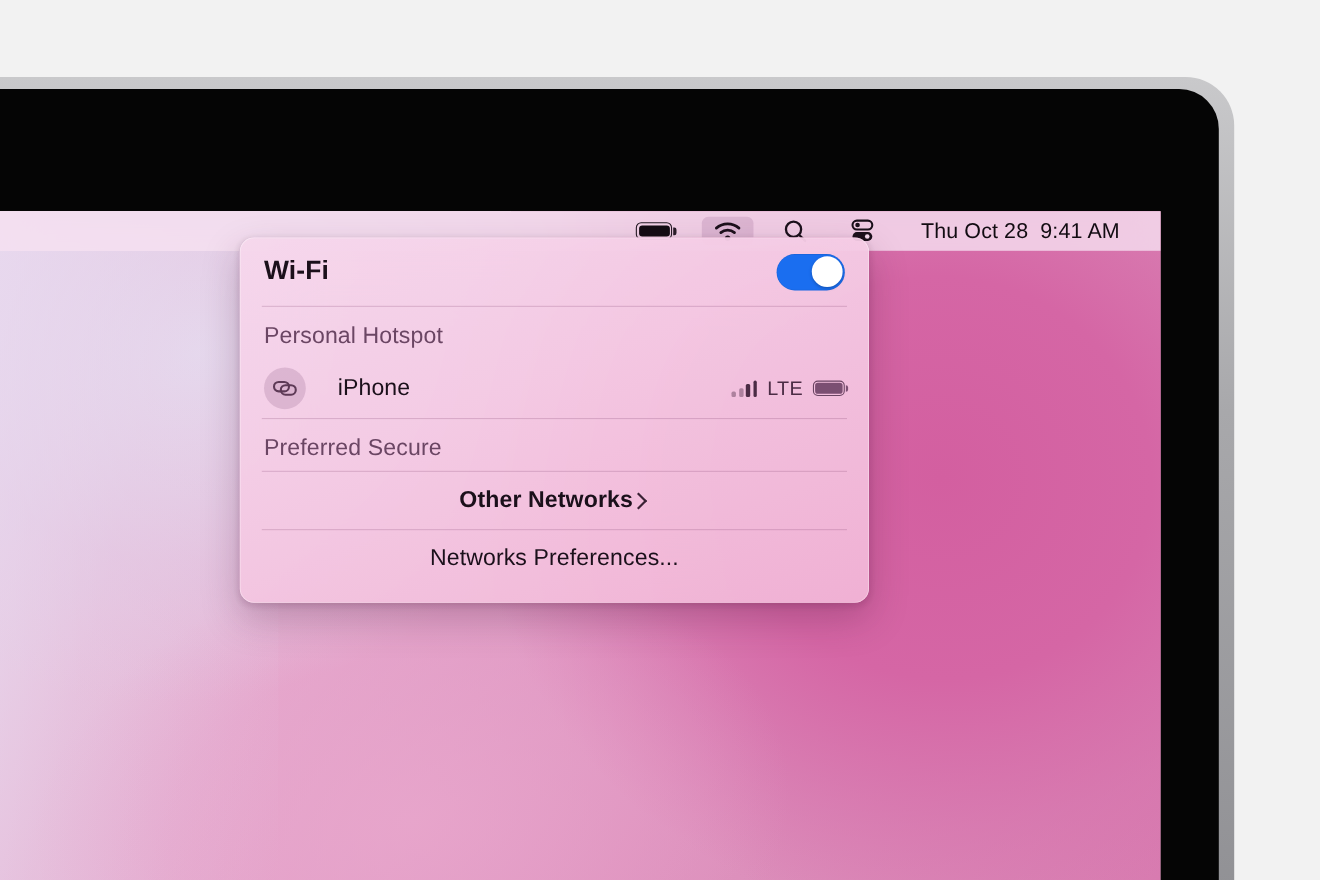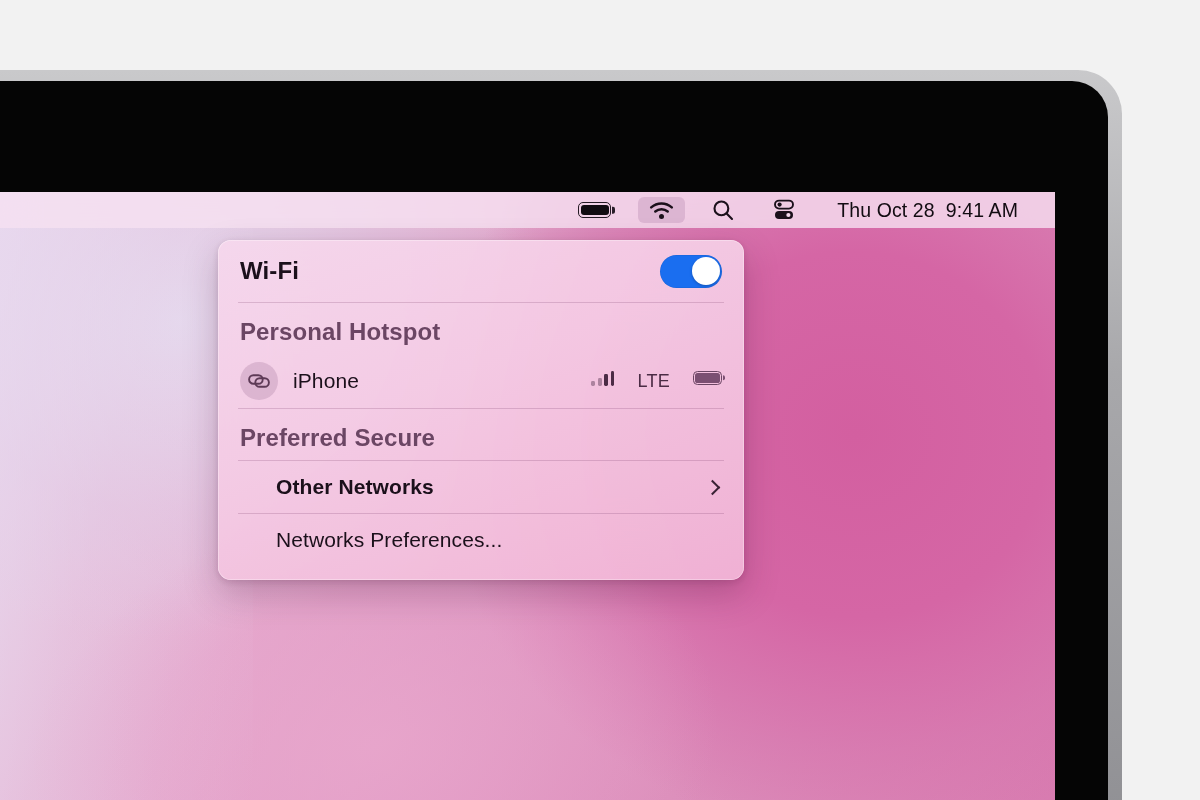--- a/index.html
+++ b/index.html
@@ -117,22 +117,22 @@
     width:calc(100% - 3.2px); background:#120c12; border-radius:3px;
   }
   .bat-cap{
     position:absolute; right:-4.4px; top:50%; transform:translateY(-50%);
     width:2.6px; height:6.5px; background:#2a1e2a; border-radius:0 2px 2px 0;
   }
 
   
   .panel{
     position:absolute;
-    left:218px; top:48px;
-    width:526px;
+    left:218px; top:24px;
+    width:572px;
     border-radius:13px;
     background:linear-gradient(160deg,
        rgba(246,215,236,.93) 0%,
        rgba(245,204,229,.93) 42%,
        rgba(243,191,220,.93) 78%,
        rgba(242,182,215,.93) 100%);
     backdrop-filter:blur(34px);
     box-shadow:0 14px 34px rgba(74,24,58,.26), 0 2px 7px rgba(74,24,58,.16),
                inset 0 0 0 .7px rgba(255,255,255,.42);
     padding:0 22px;
@@ -151,53 +151,53 @@
   }
   .toggle .knob{
     position:absolute; top:2.4px; right:2.4px;
     width:28px; height:28px; border-radius:50%;
     background:#fff; box-shadow:0 1px 3px rgba(0,0,0,.26);
   }
 
   .sep{ height:1px; background:rgba(120,60,104,.22); margin:0 -2px; }
 
   .sect-label{
-    font-size:24px; font-weight:bold; color:#6b4664;
+    font-size:21px; font-weight:normal; color:#6b4664;
     padding:15px 0 8px 0; letter-spacing:.1px;
   }
 
   .net-row{ height:54px; justify-content:space-between; }
-  .net-left{ display:flex; align-items:center; gap:15px; }
+  .net-left{ display:flex; align-items:center; gap:29px; }
   .net-name{ font-size:21px; letter-spacing:.1px; }
 
   .ico-circle{
     width:38px; height:38px; border-radius:50%;
     display:flex; align-items:center; justify-content:center; flex:none;
   }
   .ico-hotspot{ background:rgba(163,120,156,.30); }
   .ico-wifi{ background:#1b7ced; }
 
-  .net-right{ display:flex; align-items:flex-start; gap:23px; }
+  .net-right{ display:flex; align-items:center; gap:9px; }
 
   .bars{ display:flex; align-items:flex-end; gap:2.6px; height:15px; }
   .bars i{ width:3.8px; border-radius:1.4px; background:#4b2c45; display:block; }
   .bars i:nth-child(1){ height:5px;  opacity:.42; }
   .bars i:nth-child(2){ height:8px;  opacity:.42; }
   .bars i:nth-child(3){ height:11.5px; }
   .bars i:nth-child(4){ height:15px; }
   .lte{ font-size:18px; color:#4b2c45; letter-spacing:.3px; }
 
   .bat-sm{ position:relative; width:29px; height:14.5px;
     border:1.7px solid #6a4563; border-radius:4.5px; }
   .bat-sm .f{ position:absolute; left:1.4px; top:1.4px; bottom:1.4px;
     width:calc(100% - 2.8px); background:#7b4f72; border-radius:2.6px; }
   .bat-sm .c{ position:absolute; right:-3.8px; top:50%; transform:translateY(-50%);
     width:2.3px; height:5.6px; background:#7b4f72; border-radius:0 2px 2px 0; }
 
-  .menu-row{ height:52px; justify-content:space-between; cursor:default;margin-left:36px; }
+  .menu-row{ height:52px; justify-content:center; cursor:default; }
   .menu-row .t{ font-size:21px; font-weight:bold; letter-spacing:.1px; }
   .menu-row.plain .t{ font-weight:normal; }
 
   .chev{ width:11px; height:11px; border-right:2.4px solid #3a2235;
          border-top:2.4px solid #3a2235; transform:rotate(45deg); margin-right:4px; }
 
   .lock{ position:relative; width:15px; height:20px; flex:none; }
   .lock .shk{
     position:absolute; left:50%; top:0; transform:translateX(-50%);
     width:10px; height:11px; border:2.3px solid #7b4f72;

